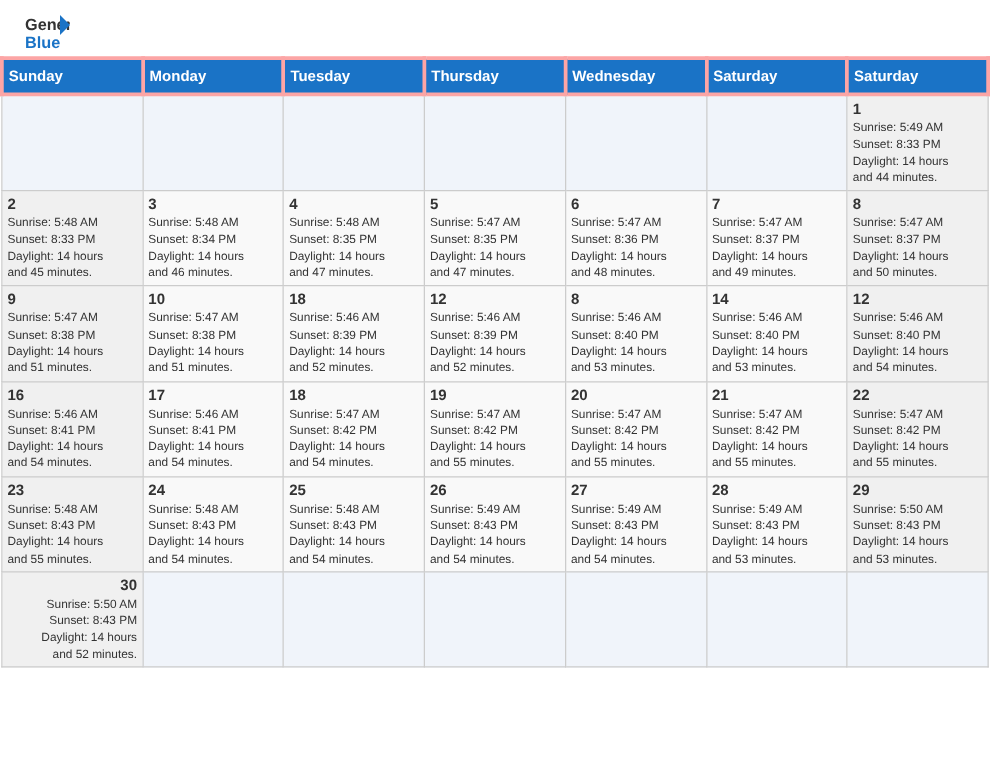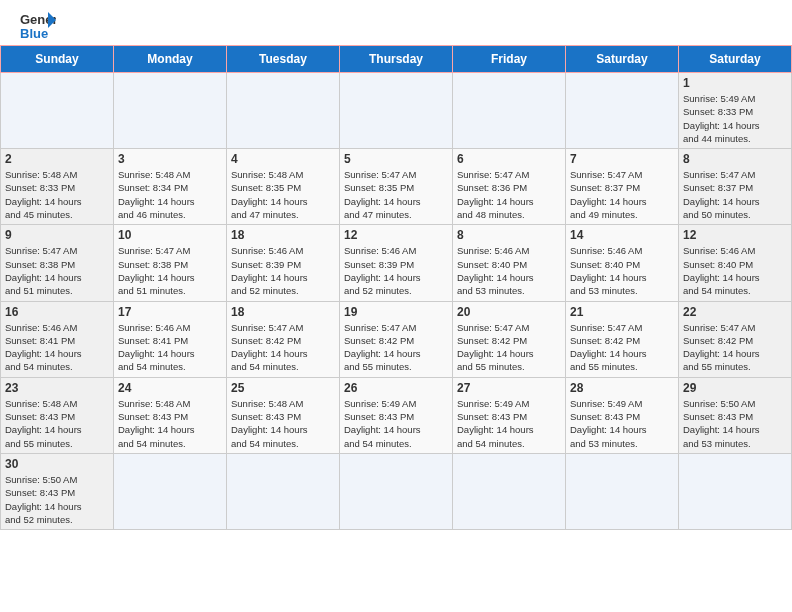--- a/index.html
+++ b/index.html
@@ -40,22 +40,22 @@
       width: 100%;
       border-collapse: collapse;
       margin: 0;
     }
     .calendar thead th {
       background: #1a73c6;
       color: #fff;
       font-size: 12px;
       font-weight: bold;
       padding: 6px 4px;
-      text-align: center;
-      border: 1px solid #fca5a5;
+      text-align: left;
+      border: 3px solid #fca5a5;
     }
     .calendar tbody td {
       vertical-align: top;
       border: 1px solid #ccc;
       padding: 3px 4px;
       font-size: 10px;
       color: #333;
       width: 113px;
       min-height: 80px;
       background: #f9f9f9;
@@ -76,20 +76,21 @@
     .day-info {
       font-size: 9.5px;
       line-height: 1.4;
       color: #333;
     }
     .empty-cell {
       background: #f0f4fa !important;
     }
     .last-row td {
       min-height: 60px;
+      text-align: right;
     }
   </style>
 </head>
 <body>
 
 <div class="header">
   <div class="logo">
     <svg class="logo-icon" viewBox="0 0 36 30">
       <text x="0" y="14" font-size="13" font-weight="bold" fill="#333" font-family="Arial">General</text>
       <text x="0" y="28" font-size="13" font-weight="bold" fill="#1a73c6" font-family="Arial">Blue</text>
@@ -102,21 +103,21 @@
   </div>
 </div>
 
 <table class="calendar">
   <thead>
     <tr>
     <th>Sunday</th>
         <th>Monday</th>
         <th>Tuesday</th>
         <th>Thursday</th>
-        <th>Friday</th>
+        <th>Wednesday</th>
         <th>Saturday</th>
         <th>Saturday</th>
       </tr>
   </thead>
   <tbody id="calendar-body">
   <tr>
         <td class="empty-cell"></td>
         <td class="empty-cell"></td>
         <td class="empty-cell"></td>
         <td class="empty-cell"></td>

